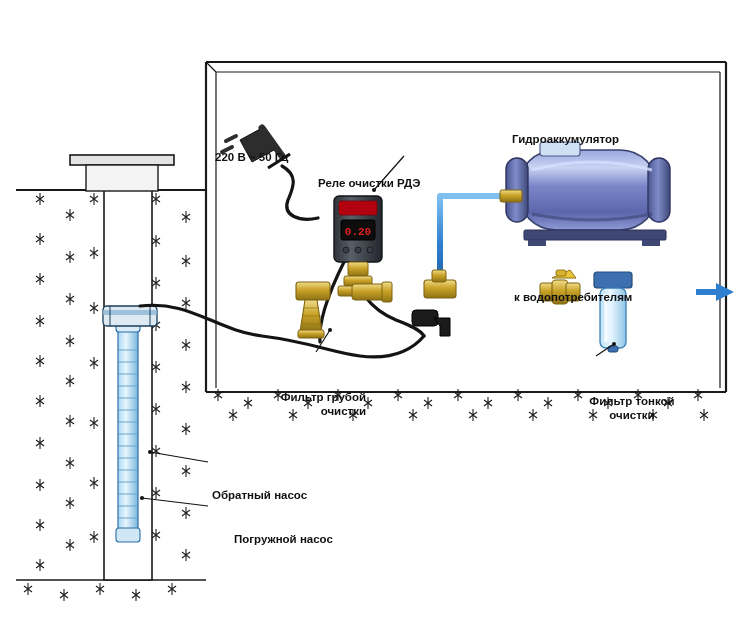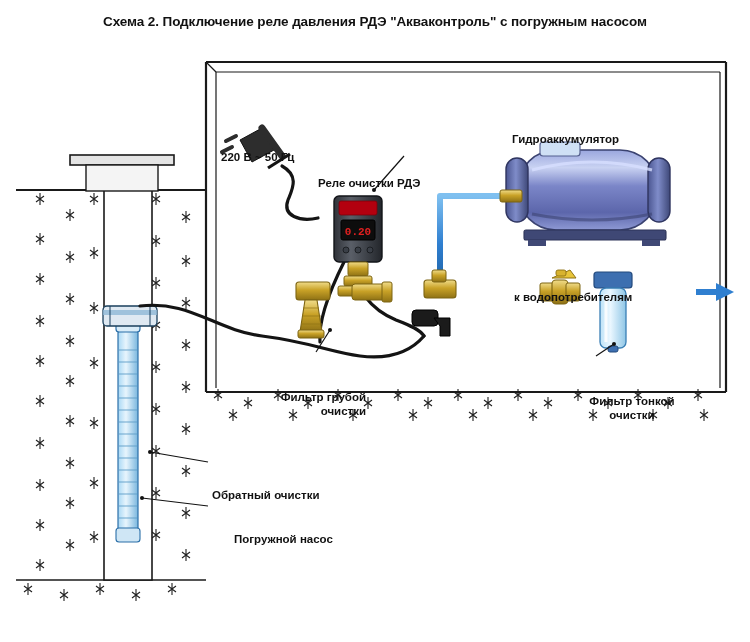--- a/index.html
+++ b/index.html
@@ -43,21 +43,20 @@
     left: 0;
     width: 750px;
     height: 642px;
   }
 </style>
 </head>
 <body>
 
 <div id="canvas">
 
-  <div class="title">Схема 2. Подключение реле давления РДЭ "Акваконтроль" с погружным насосом</div>
 
   <svg class="layer" viewBox="0 0 750 642">
     <defs>
       <linearGradient id="tankGrad" x1="0" y1="0" x2="0" y2="1">
         <stop offset="0%" stop-color="#9aa6de"></stop>
         <stop offset="22%" stop-color="#c9d2f2"></stop>
         <stop offset="45%" stop-color="#7b86c8"></stop>
         <stop offset="78%" stop-color="#5c66ab"></stop>
         <stop offset="100%" stop-color="#8e99d4"></stop>
       </linearGradient>
@@ -339,24 +338,24 @@
     </g>
     <g fill="#111111">
       <circle cx="374" cy="190" r="2"></circle>
       <circle cx="330" cy="330" r="2"></circle>
       <circle cx="614" cy="344" r="2"></circle>
       <circle cx="150" cy="452" r="2"></circle>
       <circle cx="142" cy="498" r="2"></circle>
     </g>
   </svg>
 
-  <div class="lbl" style="left:221px; top:116px;">220 В ~ 50 Гц</div>
+  <div class="lbl" style="left:215px; top:116px;">220 В ~ 50 Гц</div>
   <div class="lbl" style="left:318px; top:142px;">Реле очистки РДЭ</div>
   <div class="lbl" style="left:512px; top:98px;">Гидроаккумулятор</div>
   <div class="lbl" style="left:514px; top:256px;">к водопотребителям</div>
   <div class="lbl" style="left:256px; top:356px; text-align:right; width:110px;">Фильтр грубой
 очистки</div>
   <div class="lbl" style="left:574px; top:360px; text-align:center; width:116px;">Фильтр тонкой
 очистки</div>
-  <div class="lbl" style="left:212px; top:454px;">Обратный очистки</div>
+  <div class="lbl" style="left:212px; top:454px;">Обратный насос</div>
   <div class="lbl" style="left:212px; top:498px;padding-left:22px;">Погружной насос</div>
 
 </div>
 
 </body></html>

